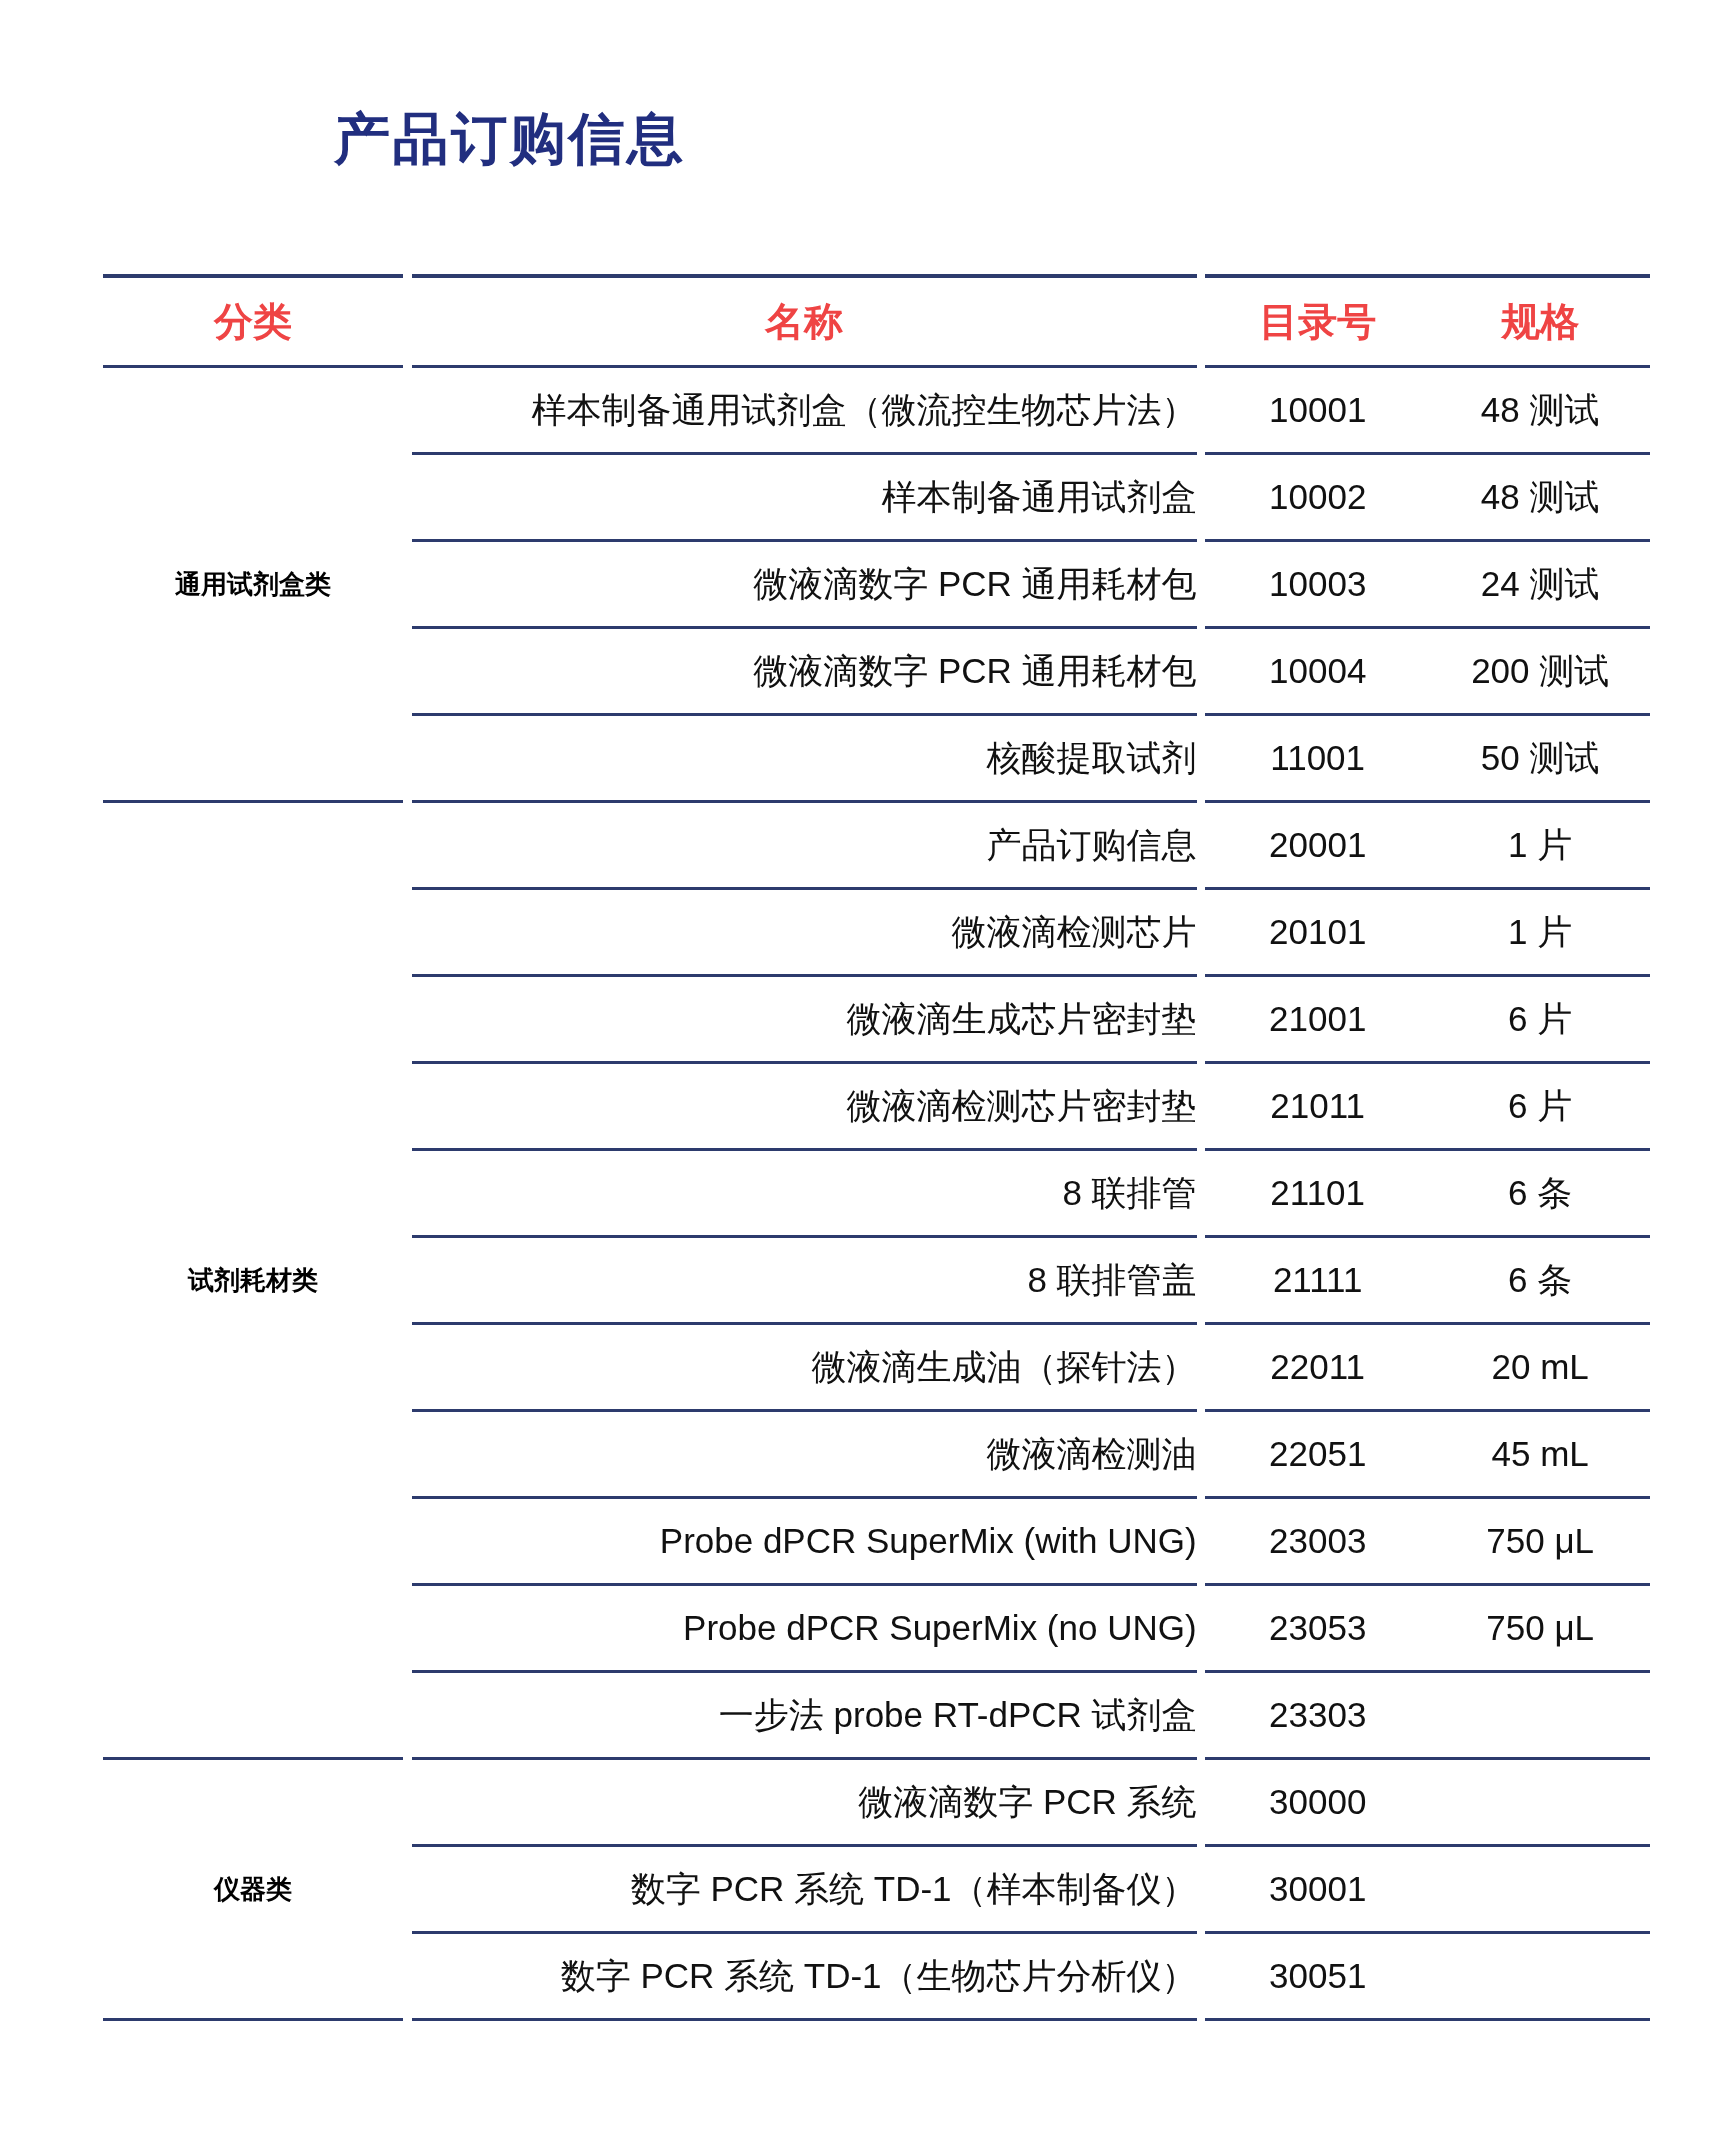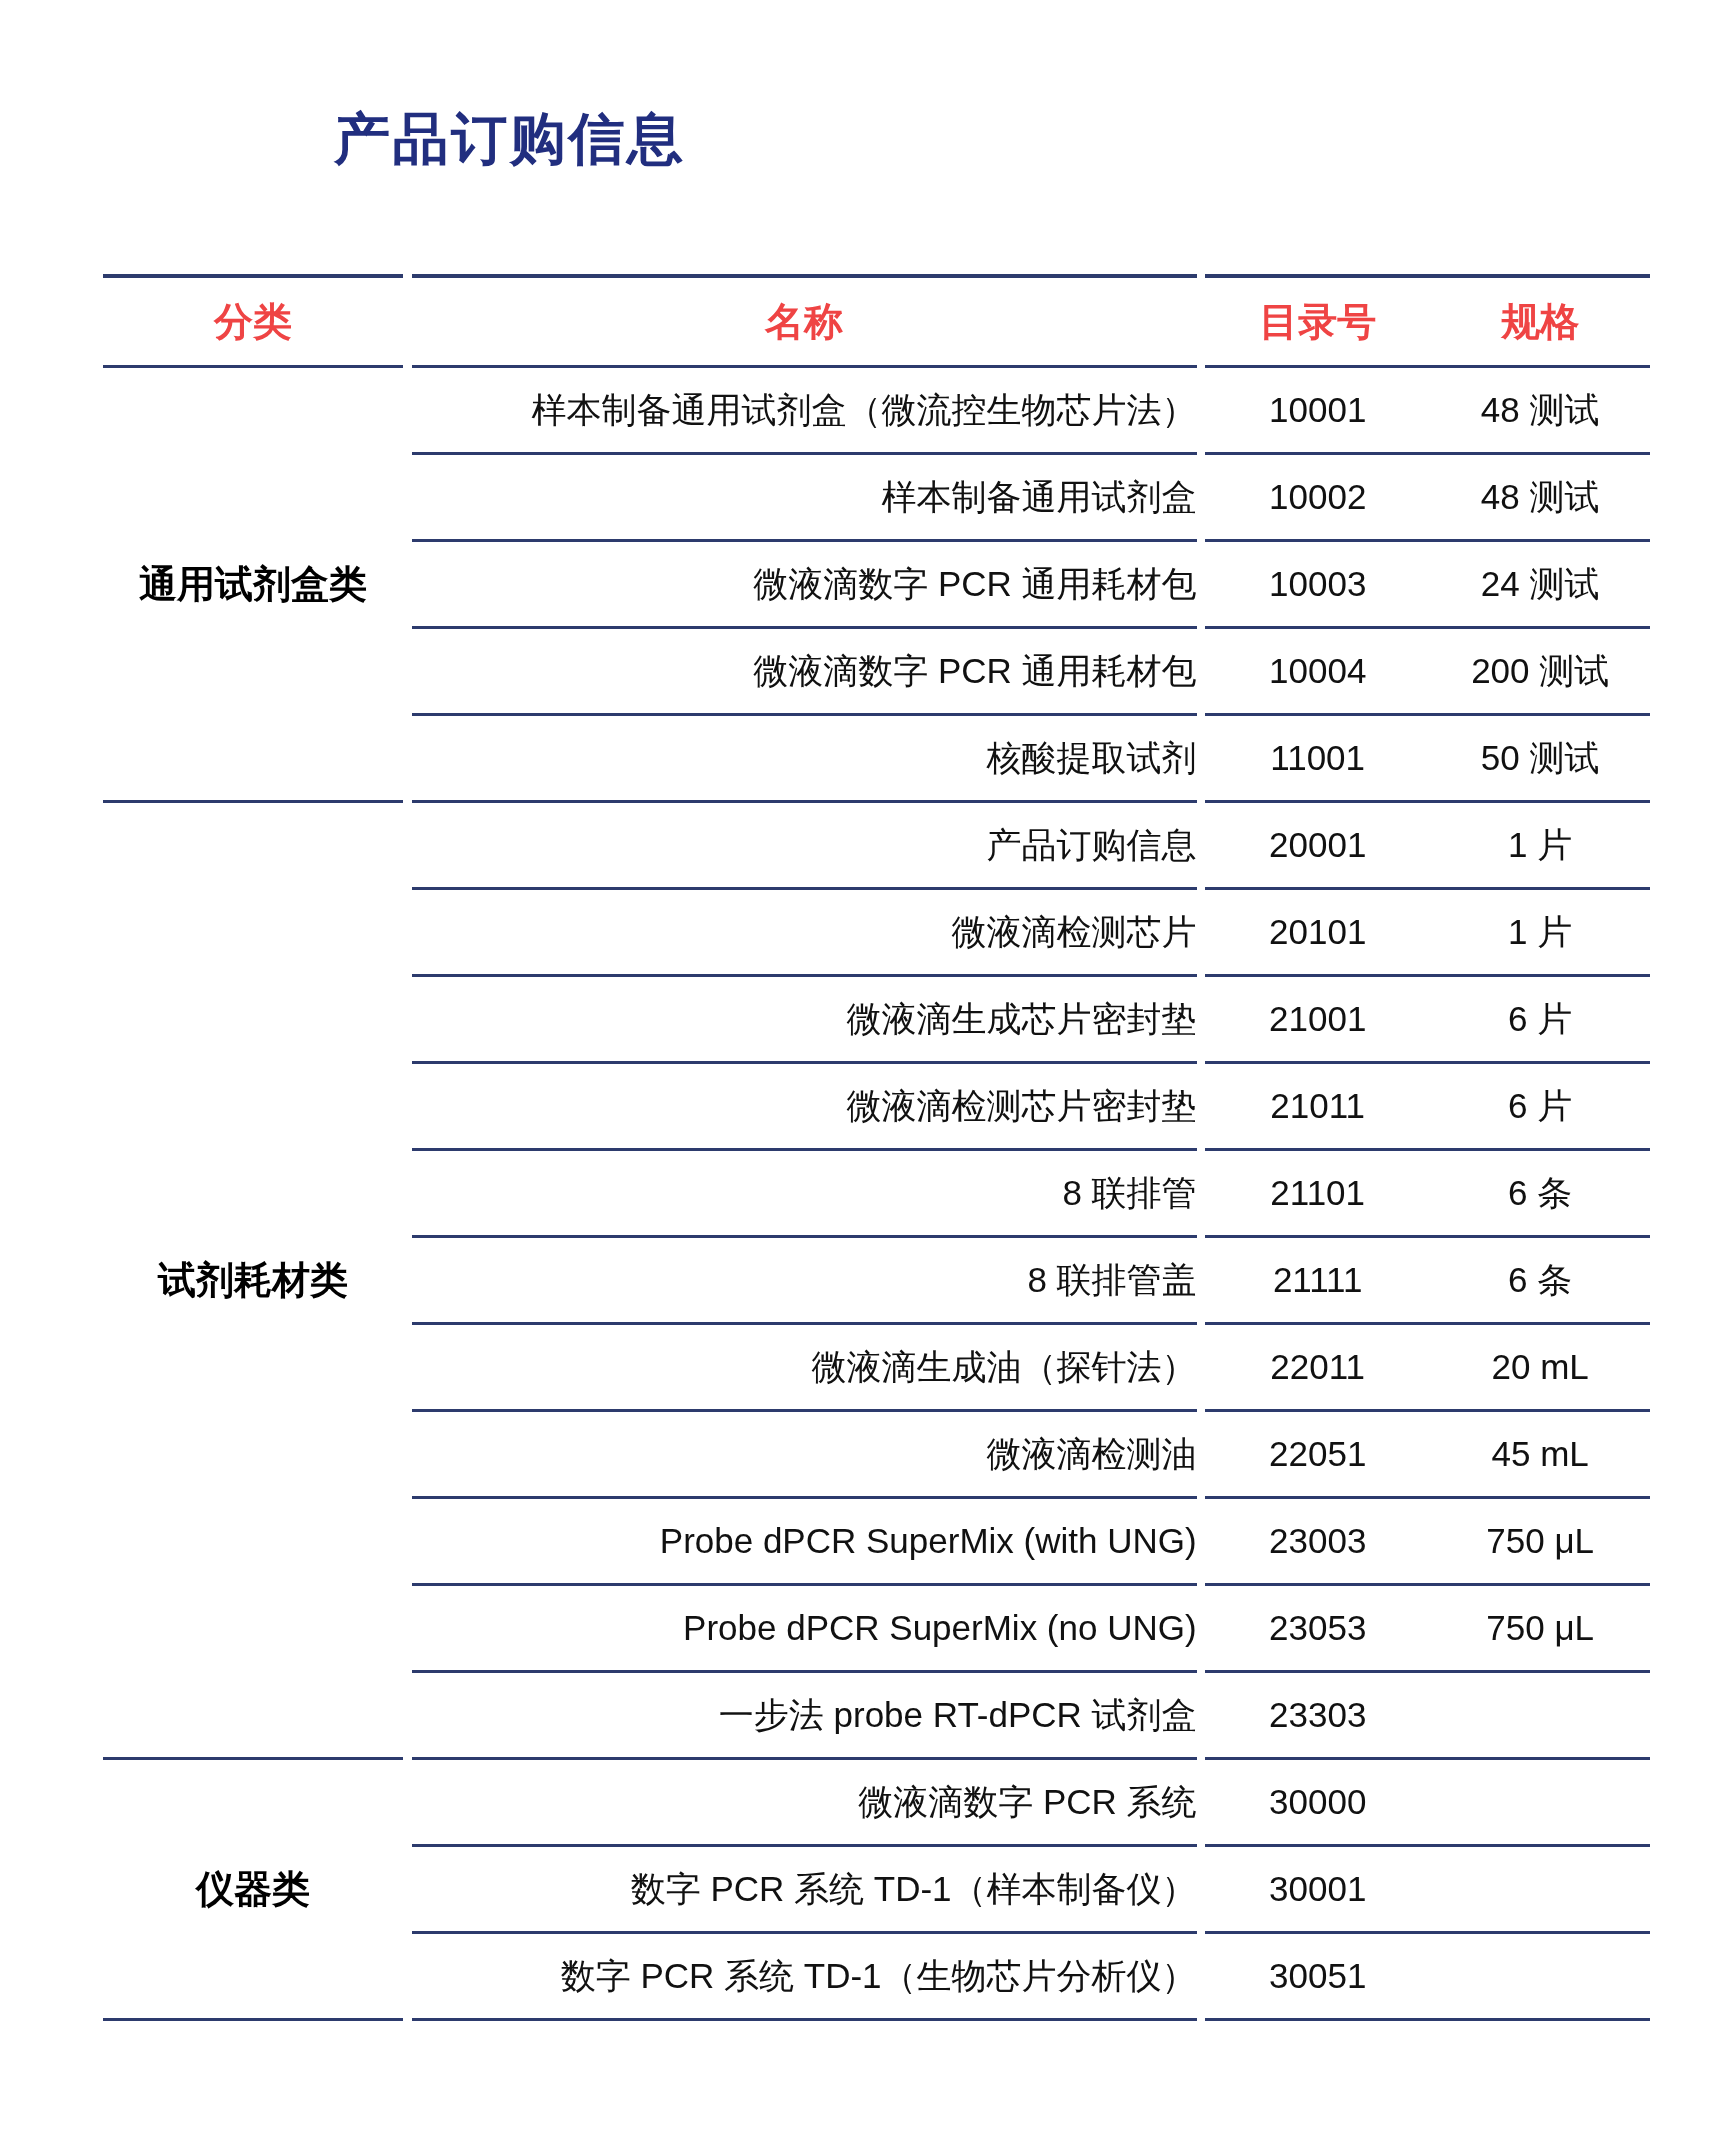--- a/index.html
+++ b/index.html
@@ -50,21 +50,21 @@
     border-bottom: 3.4px solid var(--line);
     font-size: 39px;
     font-weight: 700;
     color: #ef4444;
     text-align: center;
   }
   thead th.gap { border: none; }
   tbody td { height: 87px; font-size: 35px; color: var(--text); }
   td.cat {
     text-align: center;
-    font-size: 38px;
+    font-size: 26px;
     font-weight: 700;
     color: #000000;
     border-bottom: 3.4px solid var(--line);
   }
   td.name {
     text-align: right;
     padding-left: 11px;
     border-bottom: 3.4px solid var(--line);
   }
   td.cno, td.spec {

